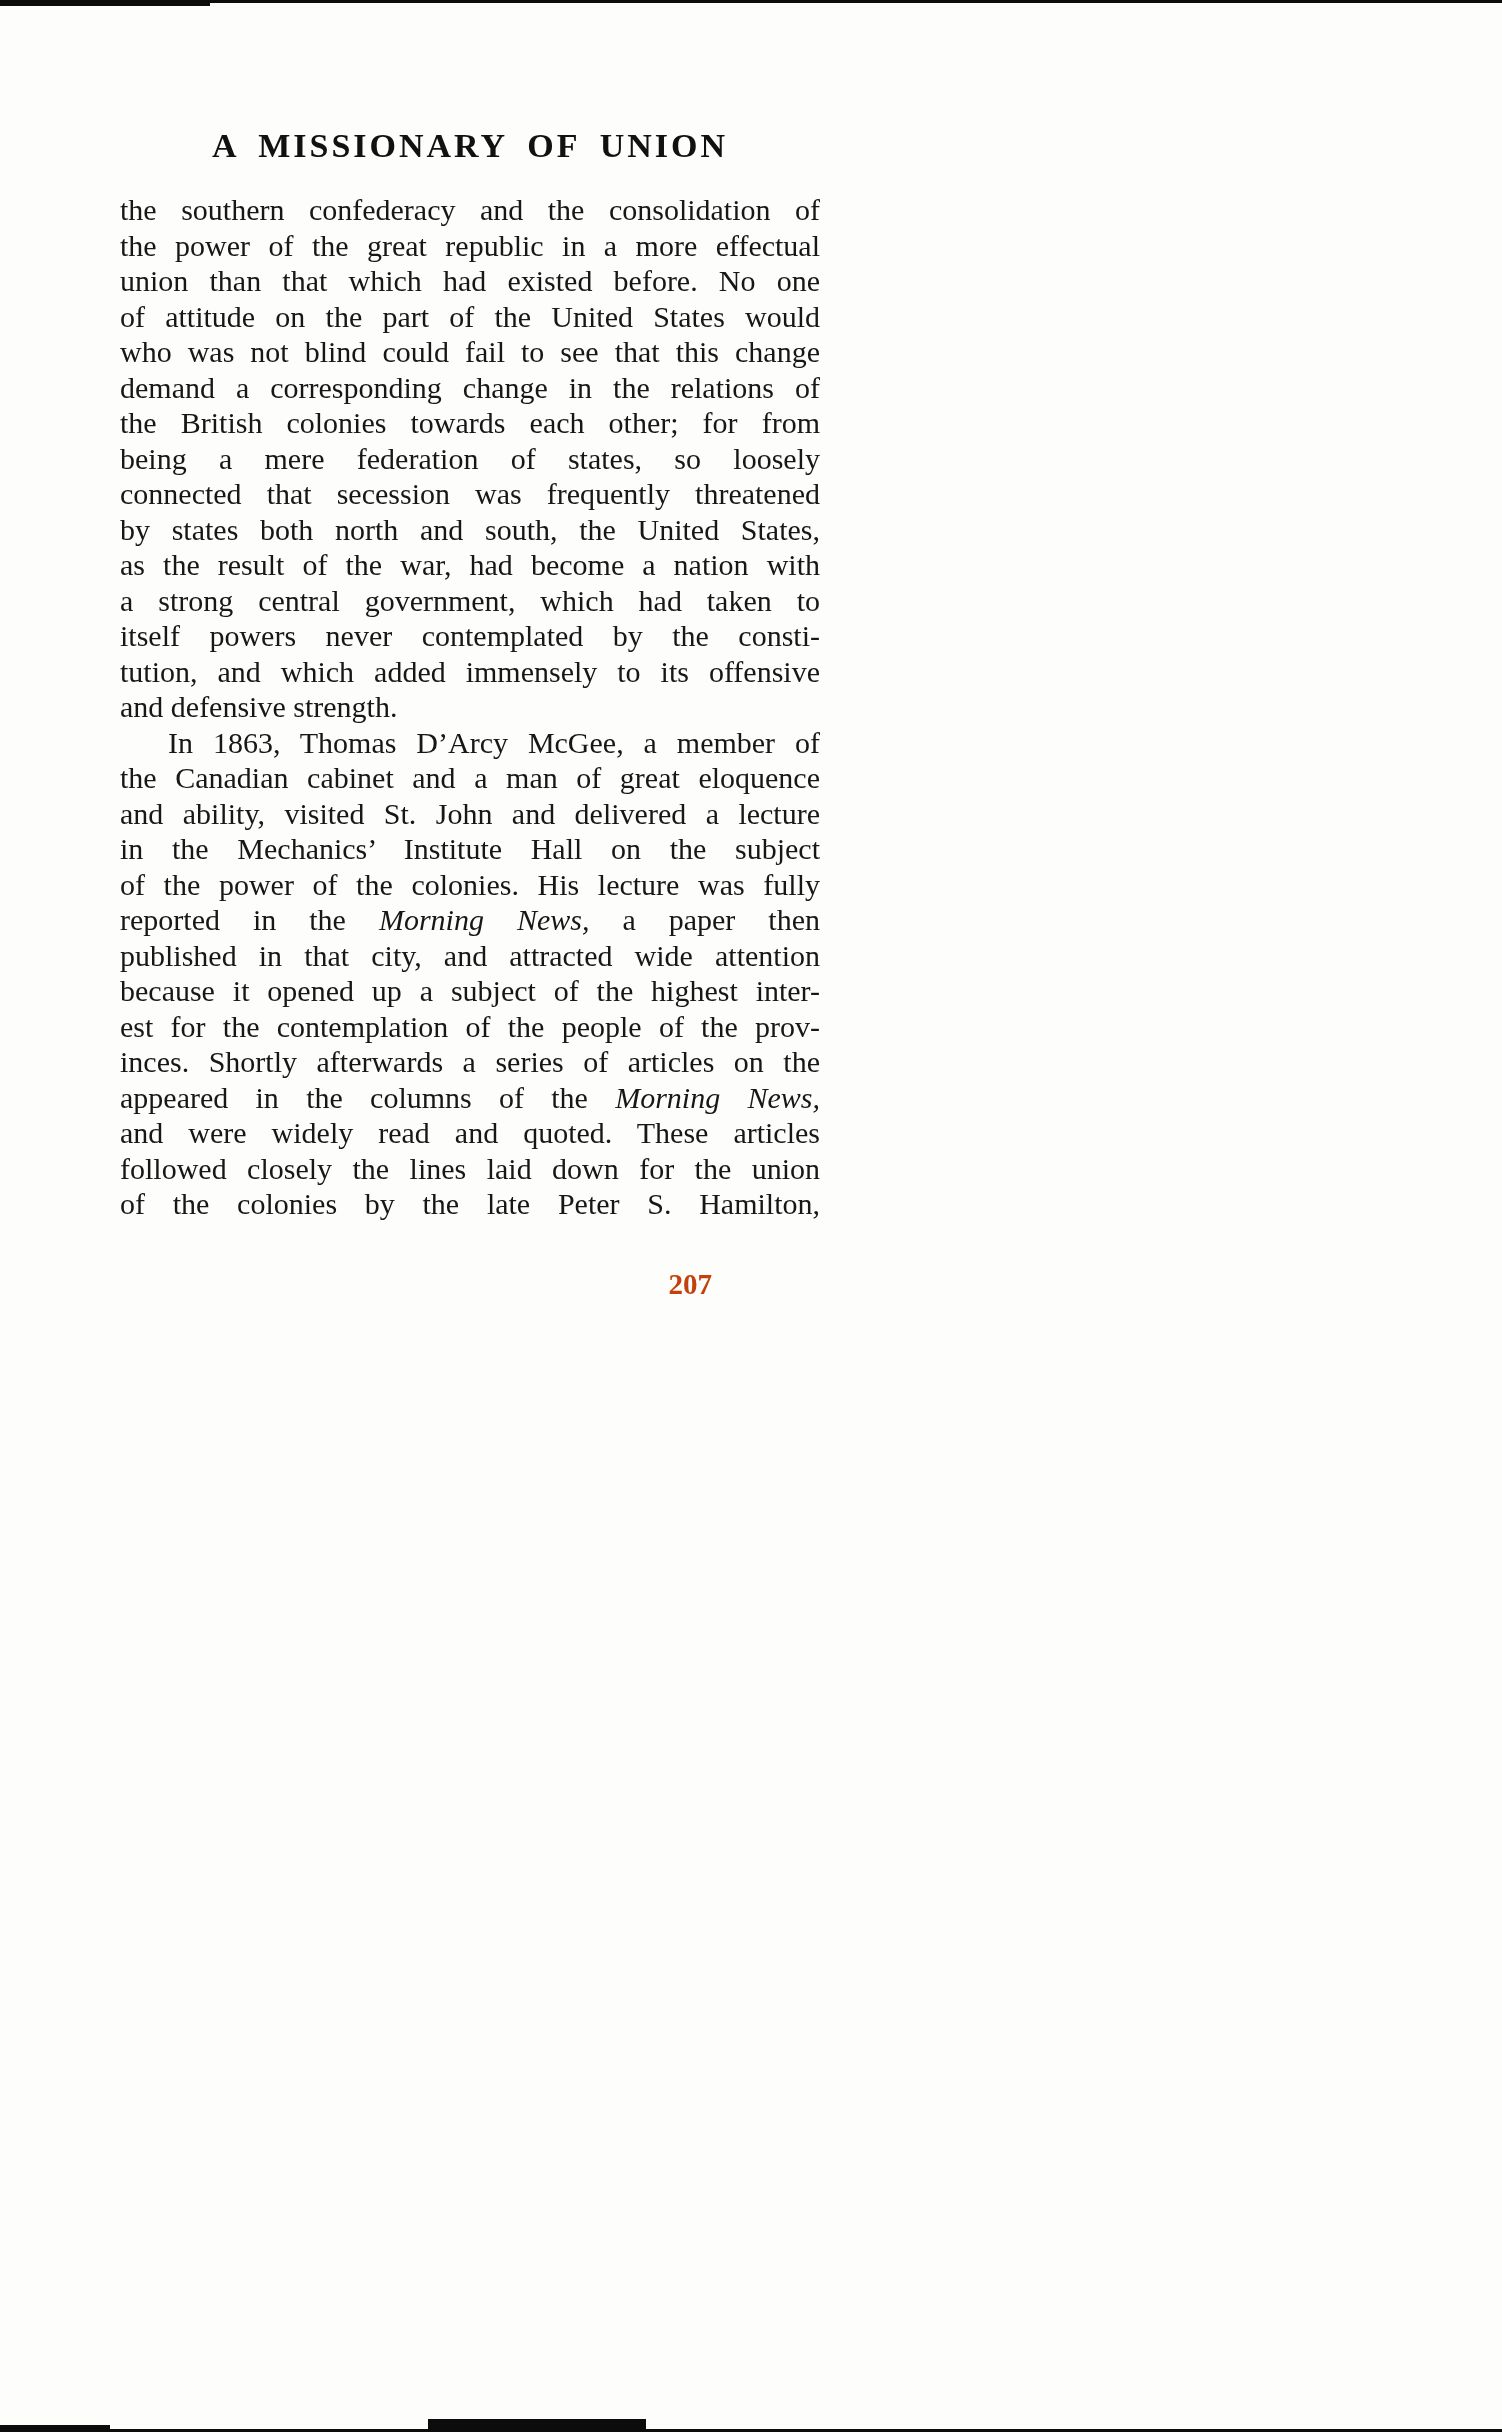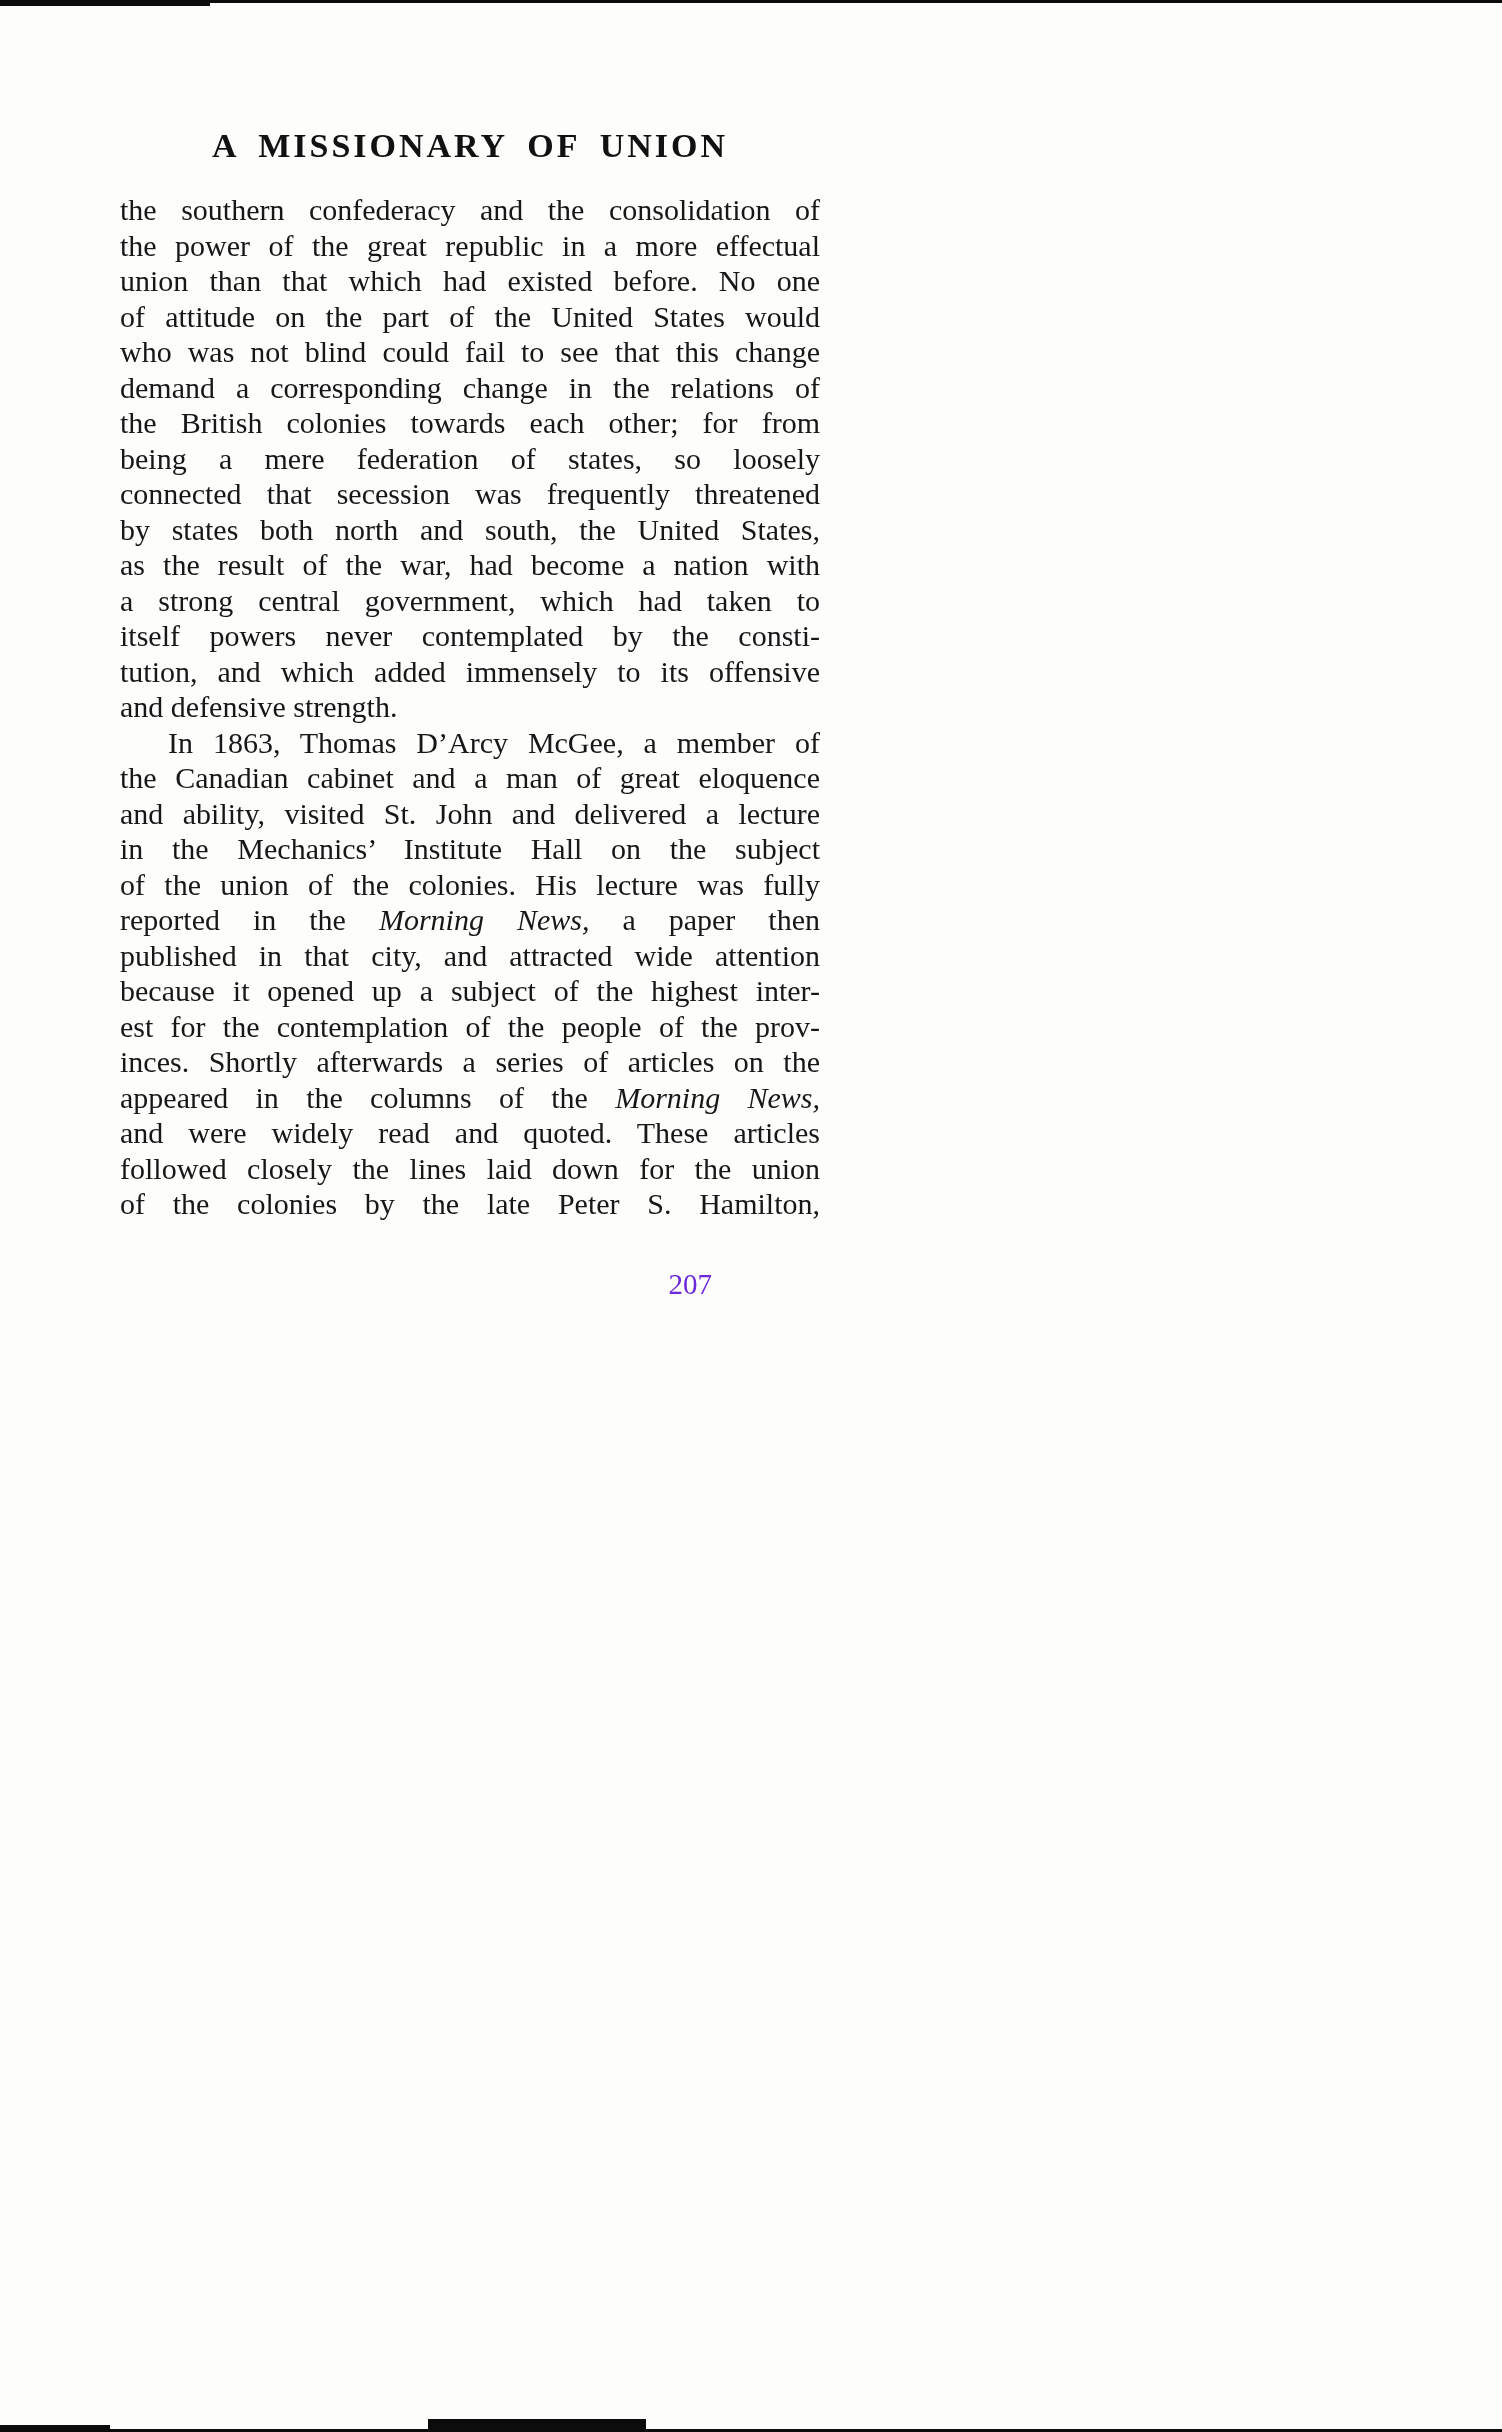--- a/index.html
+++ b/index.html
@@ -58,22 +58,22 @@
   }
   .folio {
     position: absolute;
     left: 120px;
     top: 1268px;
     width: 700px;
     box-sizing: border-box;
     padding-right: 108px;
     text-align: right;
     font-size: 29px;
-    font-weight: normal;
-    color: #6d28d9;
+    font-weight: bold;
+    color: #c2410c;
   }
   
   .artifact {
     position: absolute;
     background: #0c0c0c;
   }
   .artifact-top-line    { top: 0; left: 0; width: 100%; height: 3px; }
   .artifact-top-left    { top: 0; left: 0; width: 210px; height: 6px; }
   .artifact-bottom-line { bottom: 0; left: 0; width: 100%; height: 3px; }
   .artifact-bottom-left { bottom: 0; left: 0; width: 110px; height: 7px; }
@@ -105,21 +105,21 @@
           <div class="line"><span>a strong central government, which had taken to</span></div>
           <div class="line"><span>itself powers never contemplated by the consti-</span></div>
           <div class="line"><span>tution, and which added immensely to its offensive</span></div>
           <div class="line end"><span>and defensive strength.</span></div>
         </div>
         <div class="paragraph">
           <div class="line indent"><span>In 1863, Thomas D’Arcy McGee, a member of</span></div>
           <div class="line"><span>the Canadian cabinet and a man of great eloquence</span></div>
           <div class="line"><span>and ability, visited St. John and delivered a lecture</span></div>
           <div class="line"><span>in the Mechanics’ Institute Hall on the subject</span></div>
-          <div class="line"><span>of the union of the colonies. His lecture was fully</span></div>
+          <div class="line"><span>of the power of the colonies. His lecture was fully</span></div>
           <div class="line"><span>reported in the </span><span class="italic">Morning News,</span><span> a paper then</span></div>
           <div class="line"><span>published in that city, and attracted wide attention</span></div>
           <div class="line"><span>because it opened up a subject of the highest inter-</span></div>
           <div class="line"><span>est for the contemplation of the people of the prov-</span></div>
           <div class="line"><span>inces. Shortly afterwards a series of articles on the</span></div>
           <div class="line"><span>appeared in the columns of the </span><span class="italic">Morning News,</span></div>
           <div class="line"><span>and were widely read and quoted. These articles</span></div>
           <div class="line"><span>followed closely the lines laid down for the union</span></div>
           <div class="line"><span>of the colonies by the late Peter S. Hamilton,</span></div>
         </div>

